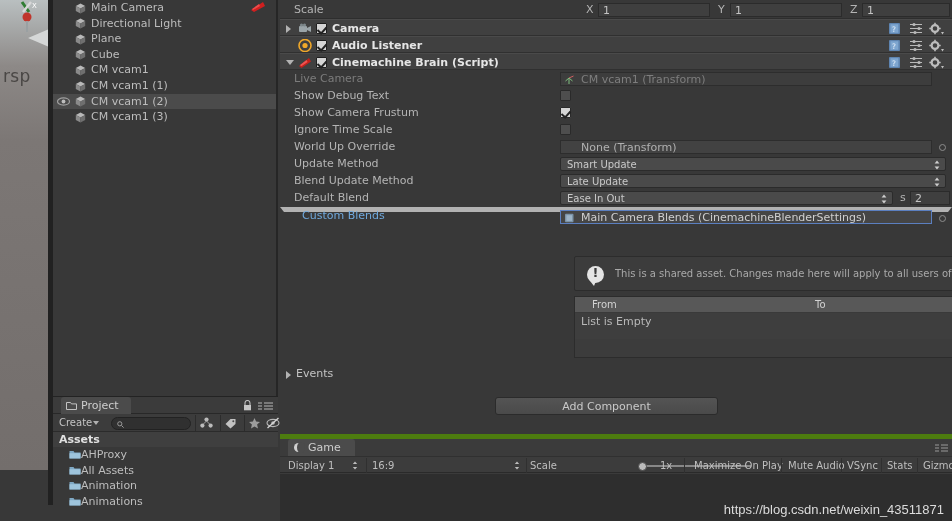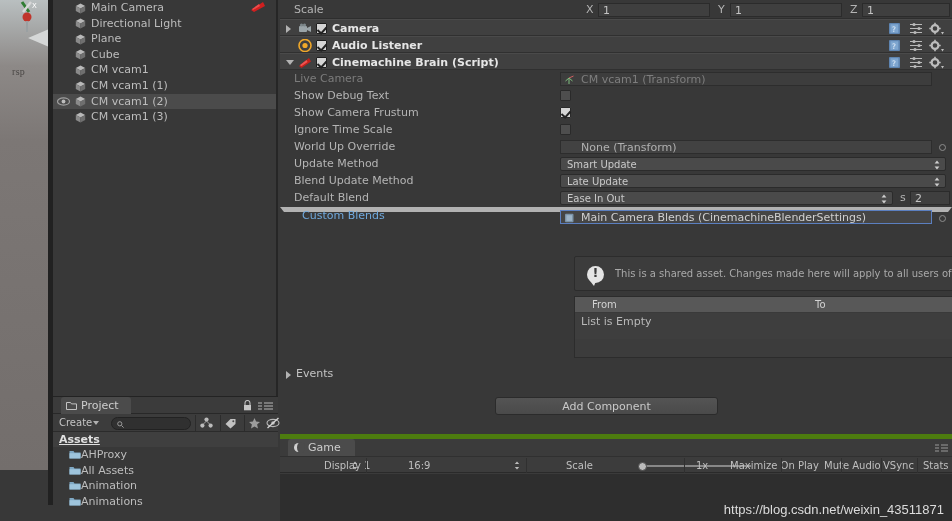--- a/index.html
+++ b/index.html
@@ -22,22 +22,22 @@
   #scene-gizmo { position:absolute; left:18px; top:0px; width:34px; height:42px; }
   #scene-cone {
     position:absolute; left:28px; top:27px;
     width:0; height:0;
     border-top:11px solid transparent;
     border-bottom:11px solid transparent;
     border-right:26px solid #d8dada;
     opacity:.95;
   }
   #scene-label {
-    position:absolute; left:12px; top:66px;
-    font-size:10px; color:#4a4745; letter-spacing:.3px;font-family:Liberation Serif, serif;
+    position:absolute; left:3px; top:66px;
+    font-size:17px; color:#4a4745; letter-spacing:.3px;
   }
   #scene-bottom {
     position:absolute; left:0; top:470px; width:48px; height:51px; background:#383838;
   }
   #sliver-divider {
     position:absolute; left:48px; top:0; width:5px; height:521px; background:#212121;
   }
 
   
   #hierarchy {
@@ -93,21 +93,21 @@
   }
   #proj-search-icon { position:absolute; left:5px; top:3px; width:7px; height:7px; }
   .proj-tb-icon {
     position:absolute; top:3px; width:13px; height:12px;
   }
   #proj-div1 { position:absolute; left:142px; top:1px; width:1px; height:16px; background:#2c2c2c; }
   #proj-div2 { position:absolute; left:167px; top:1px; width:1px; height:16px; background:#2c2c2c; }
   #proj-div3 { position:absolute; left:191px; top:1px; width:1px; height:16px; background:#2c2c2c; }
   #assets-head {
     height:15px; line-height:15px; padding-left:6px;
-    font-size:11px; font-weight:bold; color:#e0e0e0; background:#3f3f3f;text-decoration:underline;
+    font-size:11px; font-weight:bold; color:#e0e0e0; background:#3f3f3f;
   }
   .p-row {
     height:15.5px; line-height:15.5px; padding-left:28px;
     position:relative; font-size:11px; color:#bdbdbd; white-space:nowrap;
   }
   .p-folder { position:absolute; left:16px; top:3px; width:12px; height:9px; }
 
   
   #inspector {
     position:absolute; left:280px; top:0; width:672px; height:434px;
@@ -269,21 +269,21 @@
     content:""; position:absolute; left:3px; top:-1px; width:8px; height:11px;
     background:#4b4b4b; border-radius:50%;
   }
   #game-menu-icon { position:absolute; right:4px; top:5px; width:13px; height:8px; }
   #game-toolbar {
     position:relative; height:17px; background:#3c3c3c;
     border-top:1px solid #303030; border-bottom:1px solid #2a2a2a;
   }
   .gt-item {
     position:absolute; top:0; height:17px; line-height:17px;
-    font-size:10px; color:#bfbfbf;margin-left:36px;
+    font-size:10px; color:#bfbfbf;
   }
   .gt-sep { position:absolute; top:1px; width:1px; height:15px; background:#303030; }
   .gt-arrows { position:absolute; top:4px; width:6px; height:9px; }
   #scale-slider-track {
     position:absolute; left:364px; top:8px; width:107px; height:2px; background:#888;
   }
   #scale-slider-knob {
     position:absolute; left:358px; top:5px; width:9px; height:9px;
     border-radius:50%; background:#bcbcbc; border:1px solid #4a4a4a;
   }

